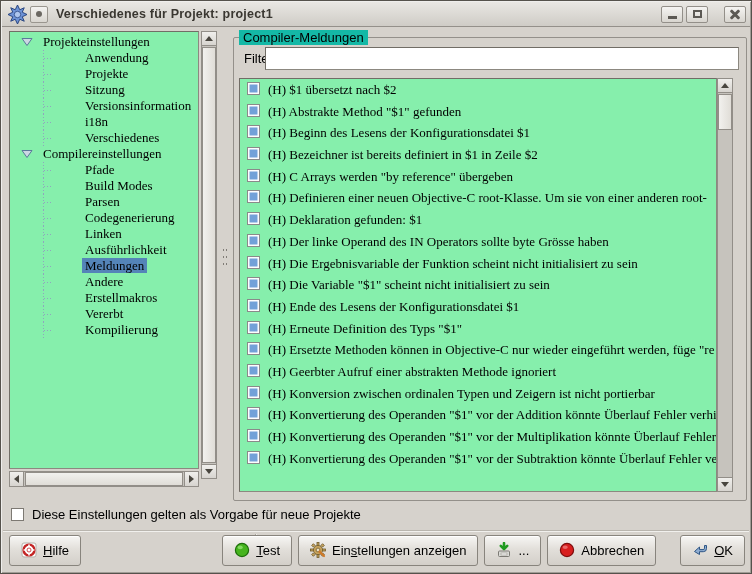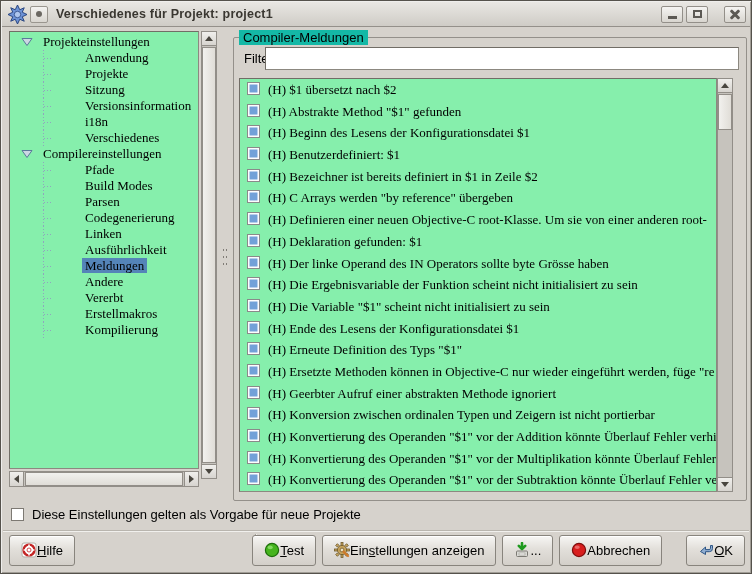--- a/index.html
+++ b/index.html
@@ -126,21 +126,21 @@
   .cb-plain { width:13px; height:13px; background:#fff; border:1px solid #7d7973; }
   .defaults-label { font-size:13px; color:#000;text-align:center; }
   .btnbar-line { position:absolute; left:2px; right:2px; top:529px; height:2px;
     border-top:1px solid #b9b5ae; border-bottom:1px solid #f1f0ed; }
   .btnbar { position:absolute; left:8px; right:6px; top:533px; height:32px; display:flex; align-items:center; gap:6px; }
   .btnbar .spacer { flex:1; }
   .btnbar .okgap { width:12px; }
   .vdivider { position:absolute; left:254px; top:533px; height:31px; width:2px;
     border-left:1px solid #aba7a0; border-right:1px solid #f1f0ed; }
   button.pbtn {
-    height:31px; display:flex; align-items:center; padding:0 11px;
+    height:31px; display:flex; align-items:center; gap:6px; padding:0 11px;
     font:13px "Liberation Sans","DejaVu Sans",sans-serif; color:#000;
     border:1px solid #88847d; border-radius:3px;
     background:linear-gradient(#f7f6f4,#e2dfda 45%,#d3cfc9);
     box-shadow:inset 0 1px 0 #fff; cursor:default;
   }
   .accel { text-decoration:underline; }
   .icon16 { width:16px; height:16px; flex:0 0 16px; }
 </style>
 </head>
 <body>
@@ -218,24 +218,24 @@
       <div class="tree-row child">
     <span class="tree-label">Ausführlichkeit</span>
   </div>
       <div class="tree-row child selected">
     <span class="tree-label">Meldungen</span>
   </div>
       <div class="tree-row child">
     <span class="tree-label">Andere</span>
   </div>
       <div class="tree-row child">
+    <span class="tree-label">Erstellmakros</span>
+  </div>
+      <div class="tree-row child">
     <span class="tree-label">Vererbt</span>
-  </div>
-      <div class="tree-row child">
-    <span class="tree-label">Erstellmakros</span>
   </div>
       <div class="tree-row child">
     <span class="tree-label">Kompilierung</span>
   </div>
     </div>
 
   <div class="vsb tree-vsb">
     <span class="sb-btn top">
         <span class="tri-up"></span>
       </span>
@@ -269,24 +269,20 @@
     <span class="msg-cb"></span>
     <span class="msg-label">(H) $1 übersetzt nach $2</span>
   </div>
       <div class="msg-row">
     <span class="msg-cb"></span>
     <span class="msg-label">(H) Abstrakte Method "$1" gefunden</span>
   </div>
       <div class="msg-row">
     <span class="msg-cb"></span>
     <span class="msg-label">(H) Beginn des Lesens der Konfigurationsdatei $1</span>
-  </div>
-      <div class="msg-row">
-    <span class="msg-cb"></span>
-    <span class="msg-label">(H) Benutzerdefiniert: $1</span>
   </div>
       <div class="msg-row">
     <span class="msg-cb"></span>
     <span class="msg-label">(H) Bezeichner ist bereits definiert in $1 in Zeile $2</span>
   </div>
       <div class="msg-row">
     <span class="msg-cb"></span>
     <span class="msg-label">(H) C Arrays werden "by reference" übergeben</span>
   </div>
       <div class="msg-row">

